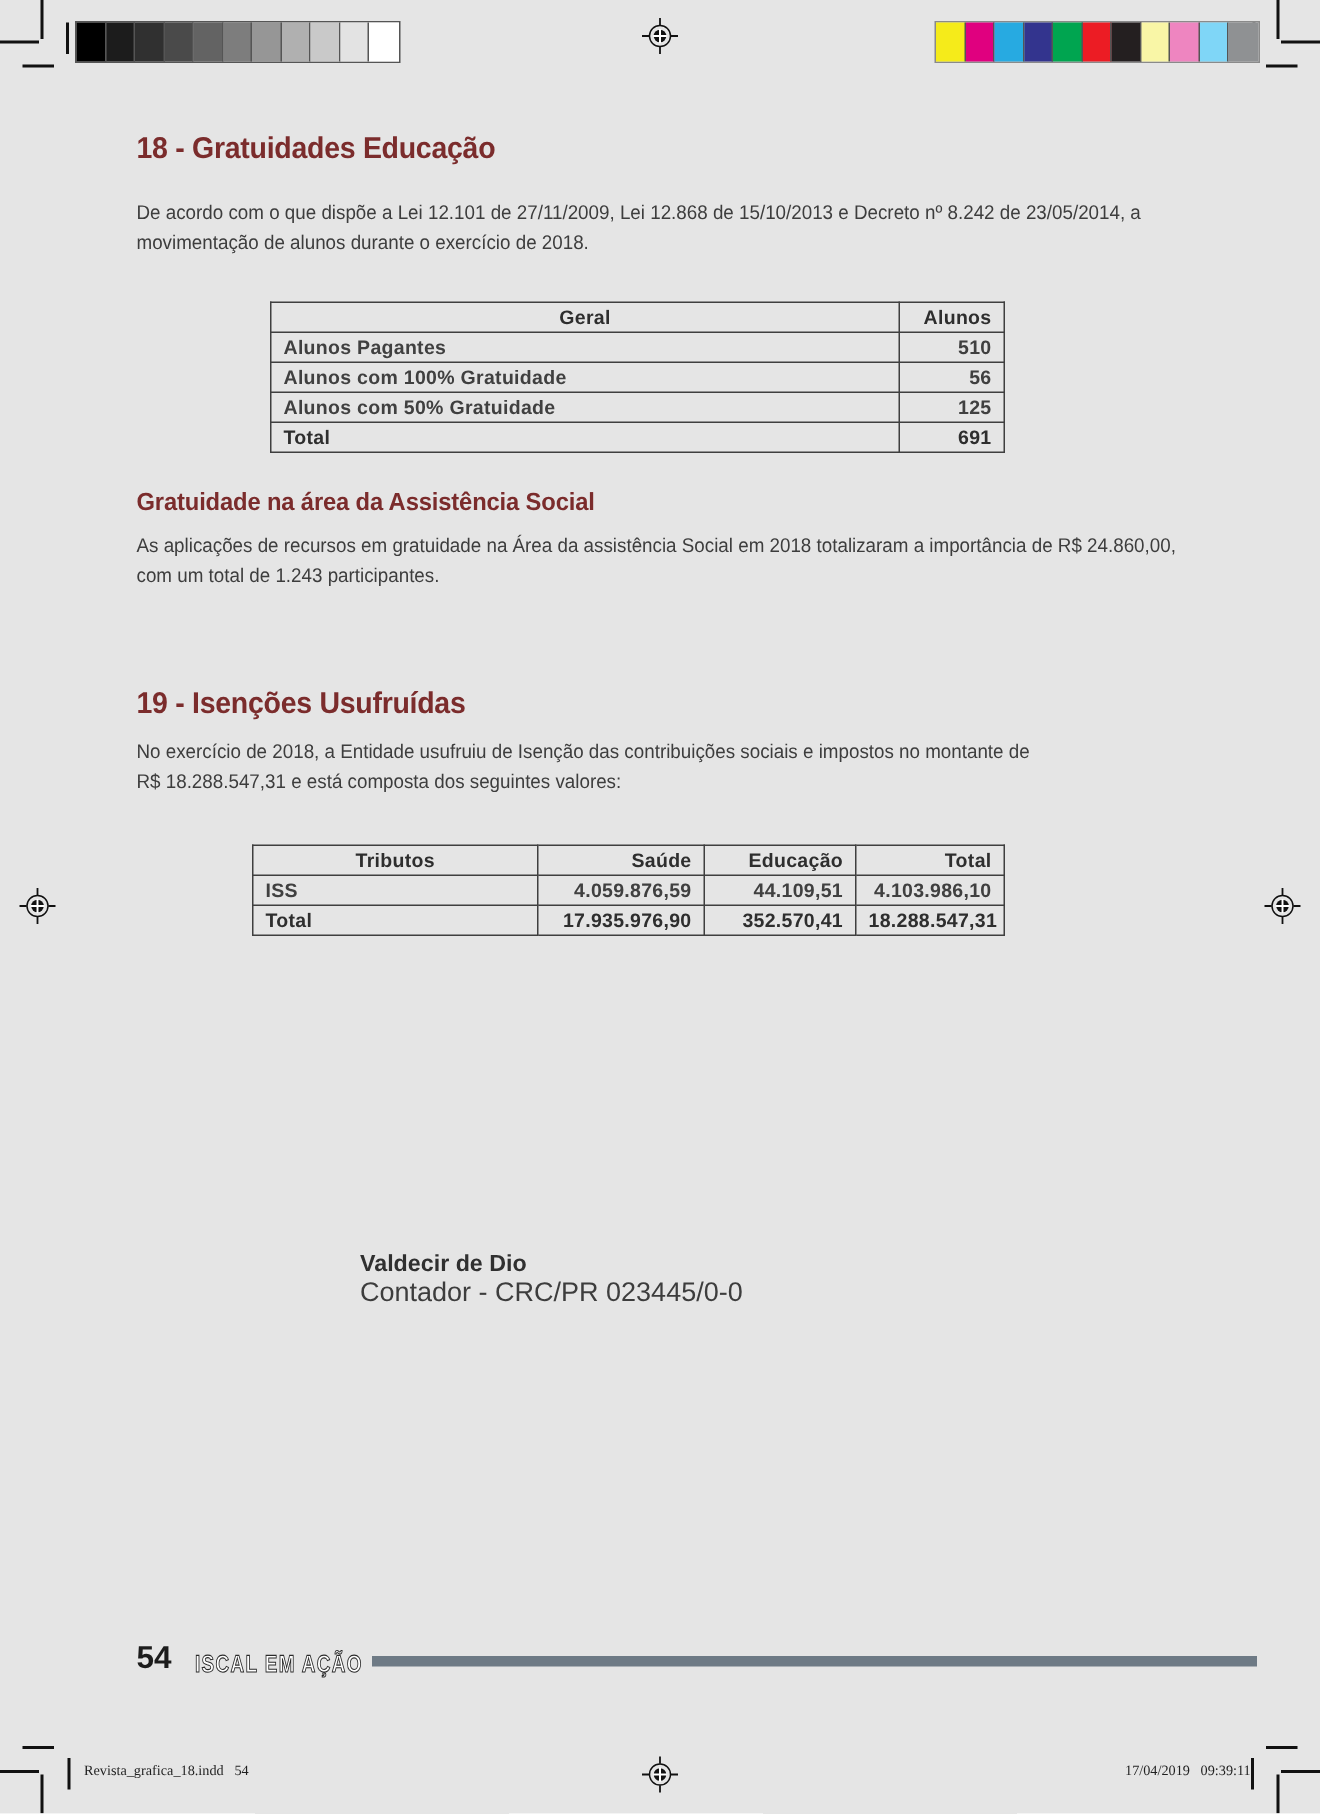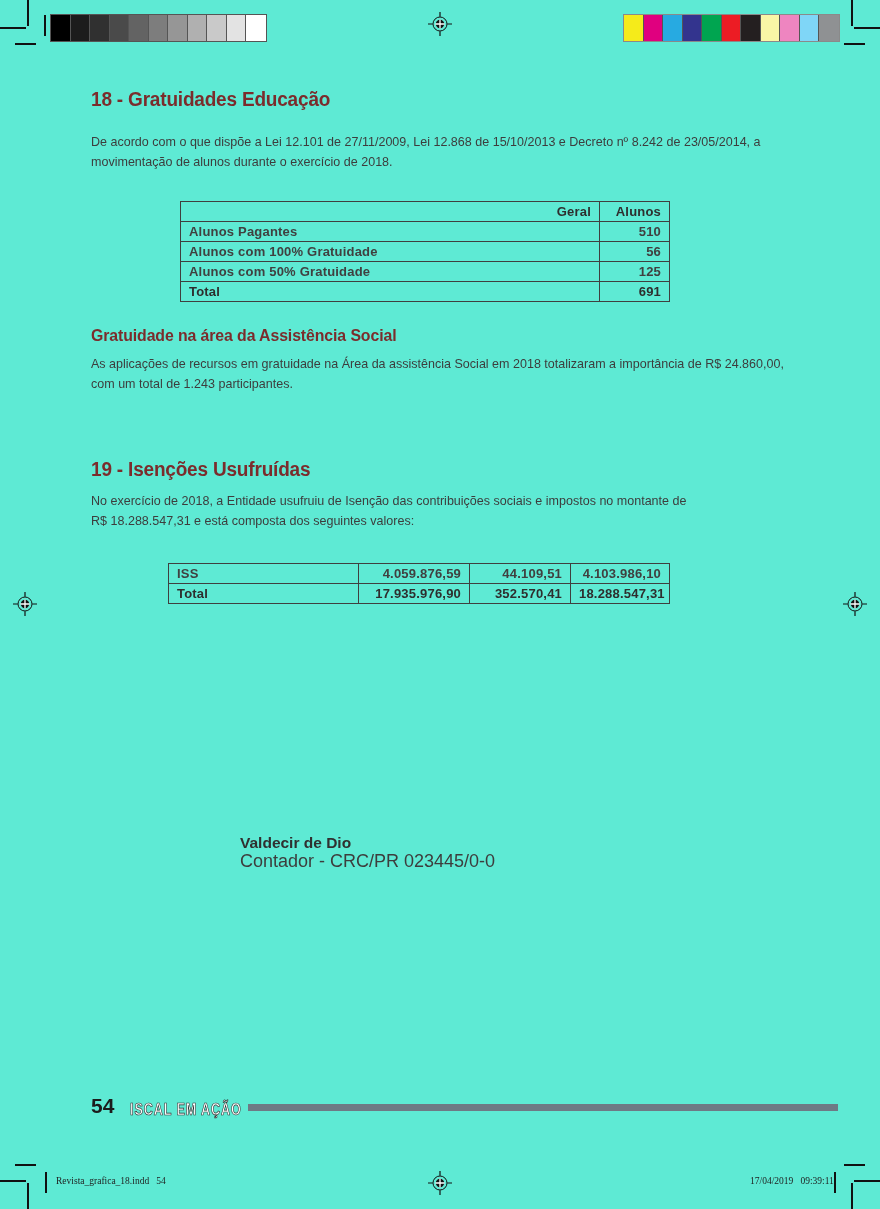--- a/index.html
+++ b/index.html
@@ -1,18 +1,18 @@
 <!DOCTYPE html>
 <html><head>
 <meta charset="utf-8">
 <style>
   * { margin:0; padding:0; box-sizing:border-box; }
   html,body { background:#ffffff; }
   .page {
-    position:relative; width:880px; height:1209px; background:#5eead4;
+    position:relative; width:880px; height:1209px; background:#e5e5e5;
     font-family:"Liberation Sans", sans-serif; color:#3a3a3a; overflow:hidden;
   }
   
   .mark { position:absolute; background:#111; }
   .regmark { position:absolute; width:26px; height:26px; }
   .calbar { position:absolute; top:14px; display:flex; border:1px solid #555; }
   .calbar .swatch { width:19.5px; height:26px; border-right:1px solid #555; }
   .calbar .swatch:last-child { border-right:none; }
   
   .h-major {
@@ -25,21 +25,21 @@
     color:#7b2c2c; letter-spacing:-0.1px; transform:scaleX(0.96); transform-origin:0 0;
     white-space:nowrap;
   }
   .para { position:absolute; left:91px; font-size:13.2px; line-height:19.5px;
     color:#3d3d3d; transform:scaleX(0.95); transform-origin:0 0; }
   .para div { white-space:nowrap; }
   table { border-collapse:collapse; position:absolute; table-layout:fixed;
     font-size:13px; color:#333; letter-spacing:0.2px; }
   td, th { border:1px solid #3f3f3f; padding:1.5px 8px 2.5px 8px; height:18.6px;
     overflow:hidden; white-space:nowrap; }
-  th { text-align:right; font-weight:bold; color:#2e2e2e; }
+  th { text-align:center; font-weight:bold; color:#2e2e2e; }
   .num { text-align:right; }
   .semibold { font-weight:bold; color:#404040; }
   .bold-row td { font-weight:bold; color:#2e2e2e; }
   .signature { position:absolute; left:240px; width:400px; text-align:left; color:#303030; }
   .sig-name { font-size:15.5px; font-weight:bold; line-height:19px; }
   .sig-role { font-size:18px; line-height:19px; color:#3d3d3d; }
   
   .page-number { position:absolute; left:91px; top:1094px; font-size:21px;
     font-weight:bold; color:#1c1c1c; }
   .logo { position:absolute; left:130px; top:1100px; font-size:14px; color:#2a2a2a;
@@ -175,20 +175,26 @@
   </div>
 
   <table style="left:168px;top:563px;width:501px;">
     <colgroup>
         <col style="width:190px">
         <col style="width:111px">
         <col style="width:101px">
         <col style="width:99px">
       </colgroup>
     <tbody>
+        <tr>
+      <th>Tributos</th>
+      <th class="num">Saúde</th>
+      <th class="num">Educação</th>
+      <th class="num">Total</th>
+    </tr>
     <tr>
       <td class="semibold">ISS</td>
       <td class="num semibold">4.059.876,59</td>
       <td class="num semibold">44.109,51</td>
       <td class="num semibold">4.103.986,10</td>
     </tr>
     <tr class="bold-row">
       <td>Total</td>
       <td class="num">17.935.976,90</td>
       <td class="num">352.570,41</td>

